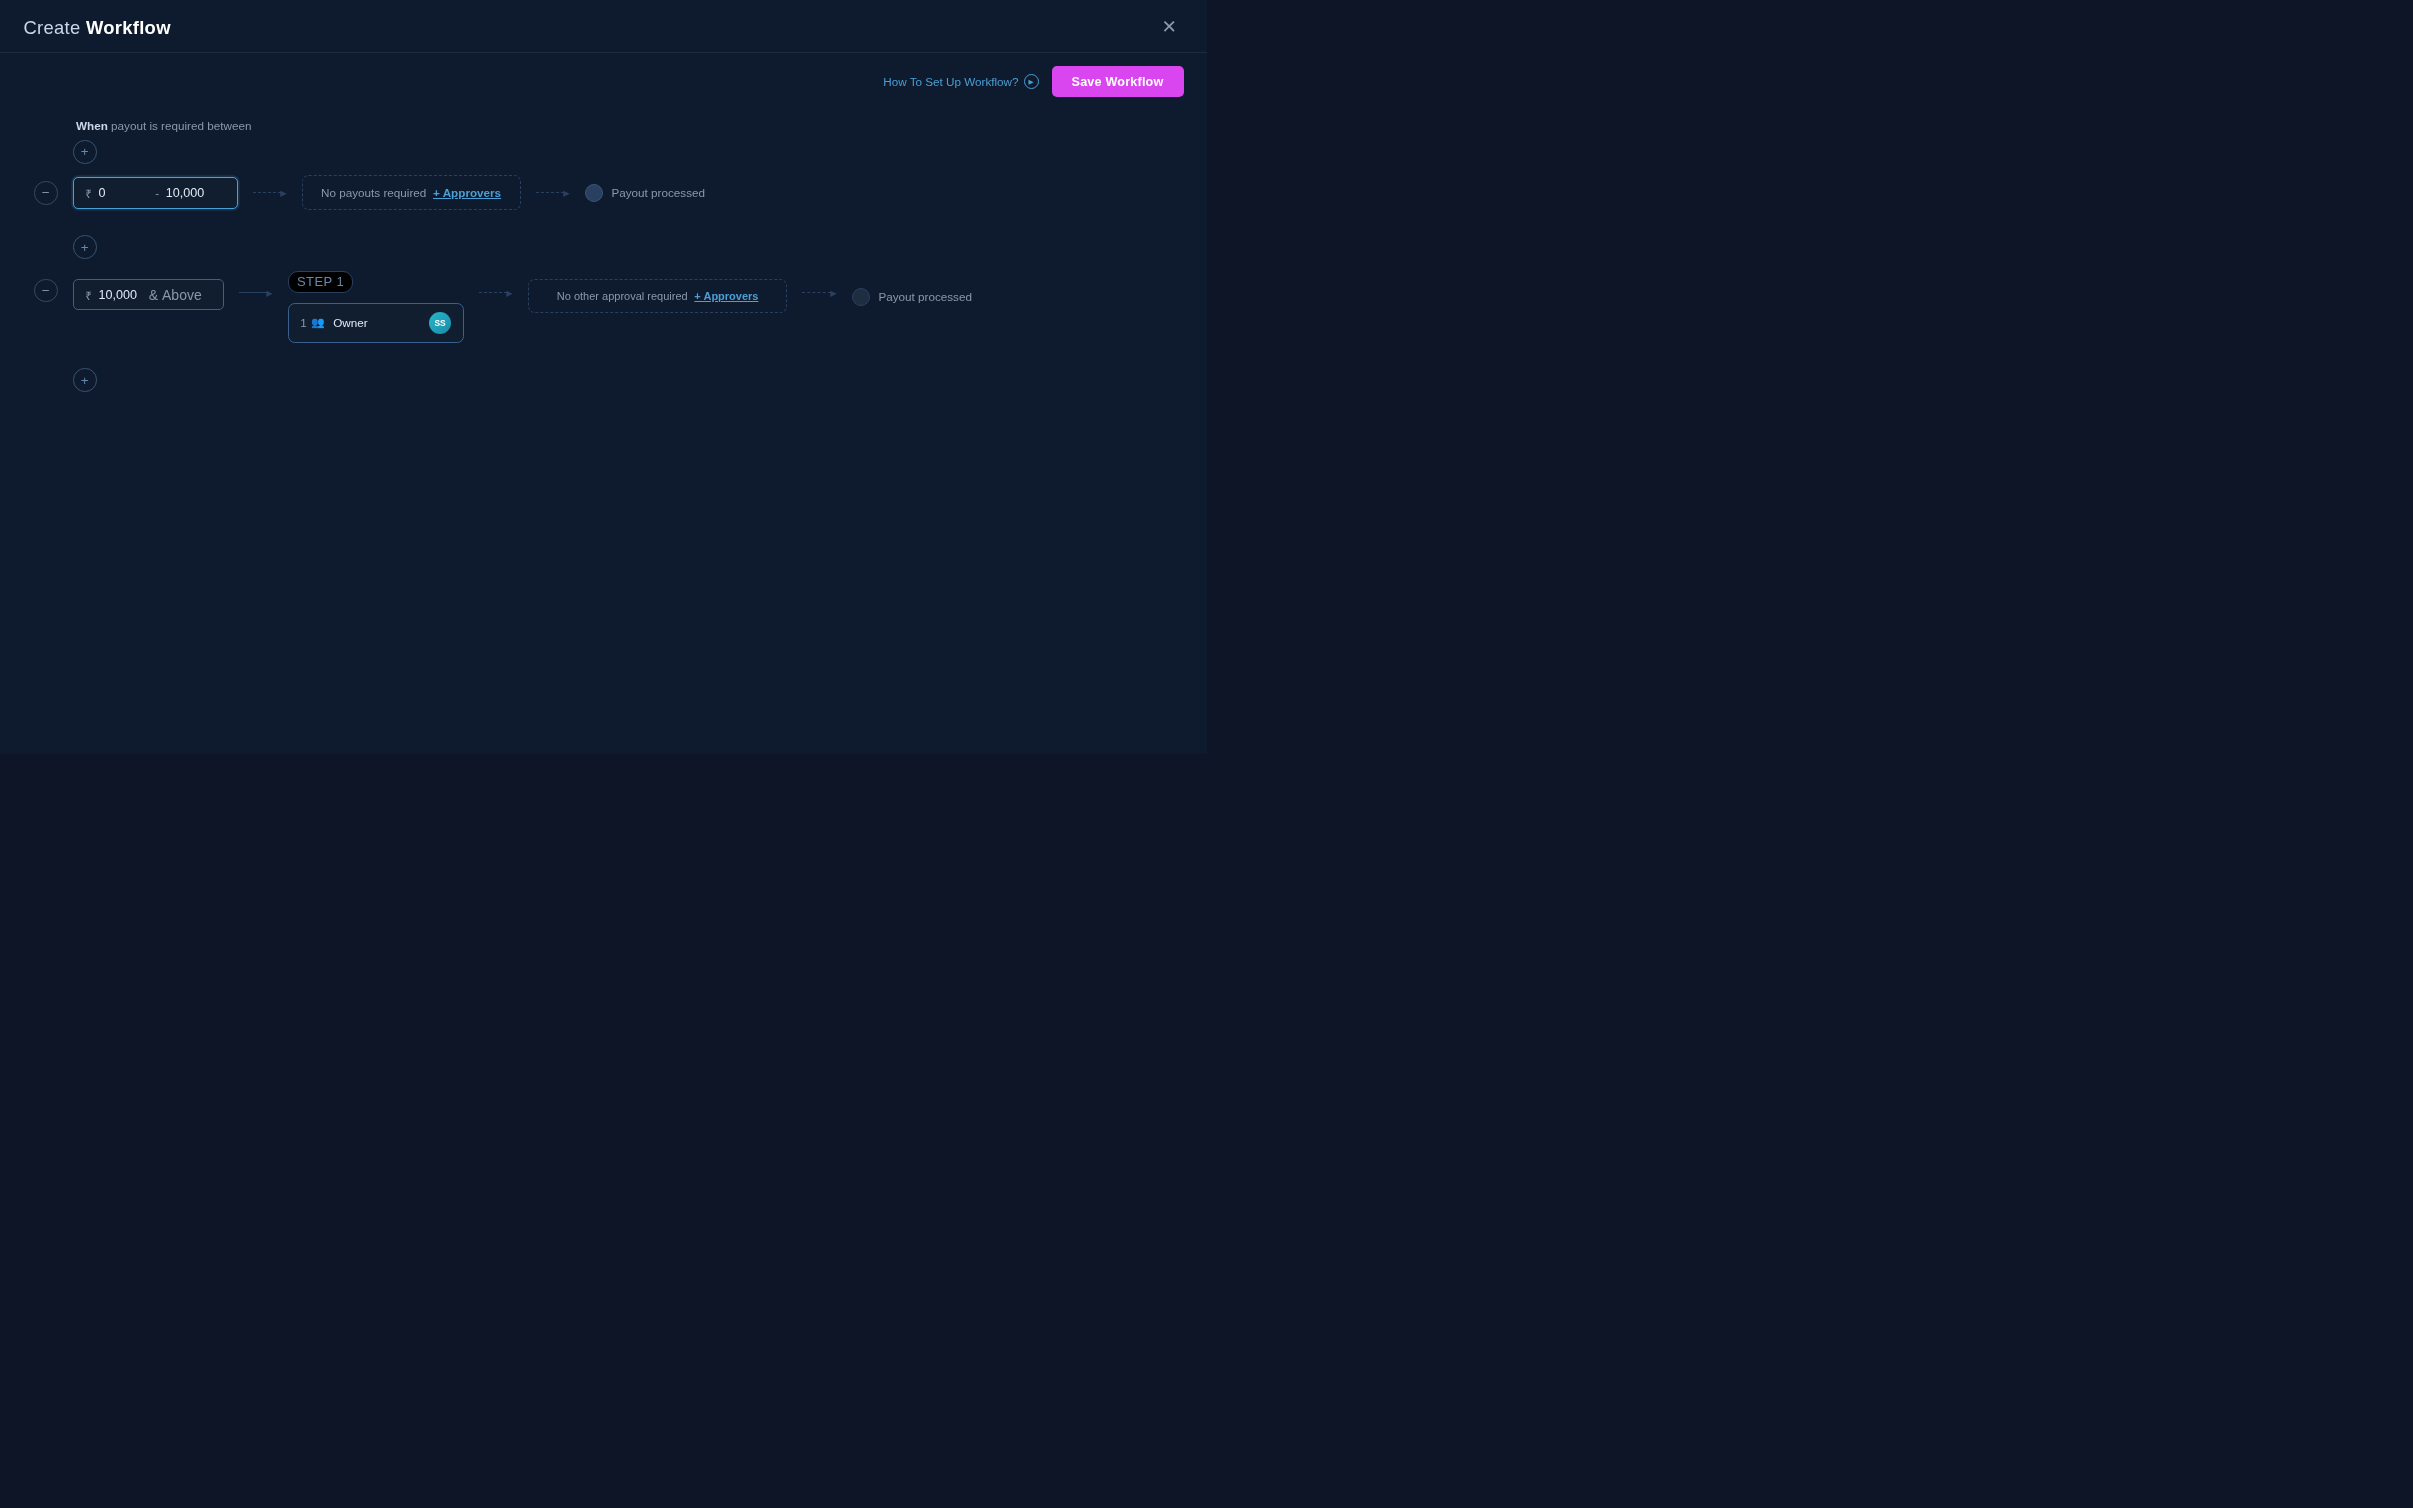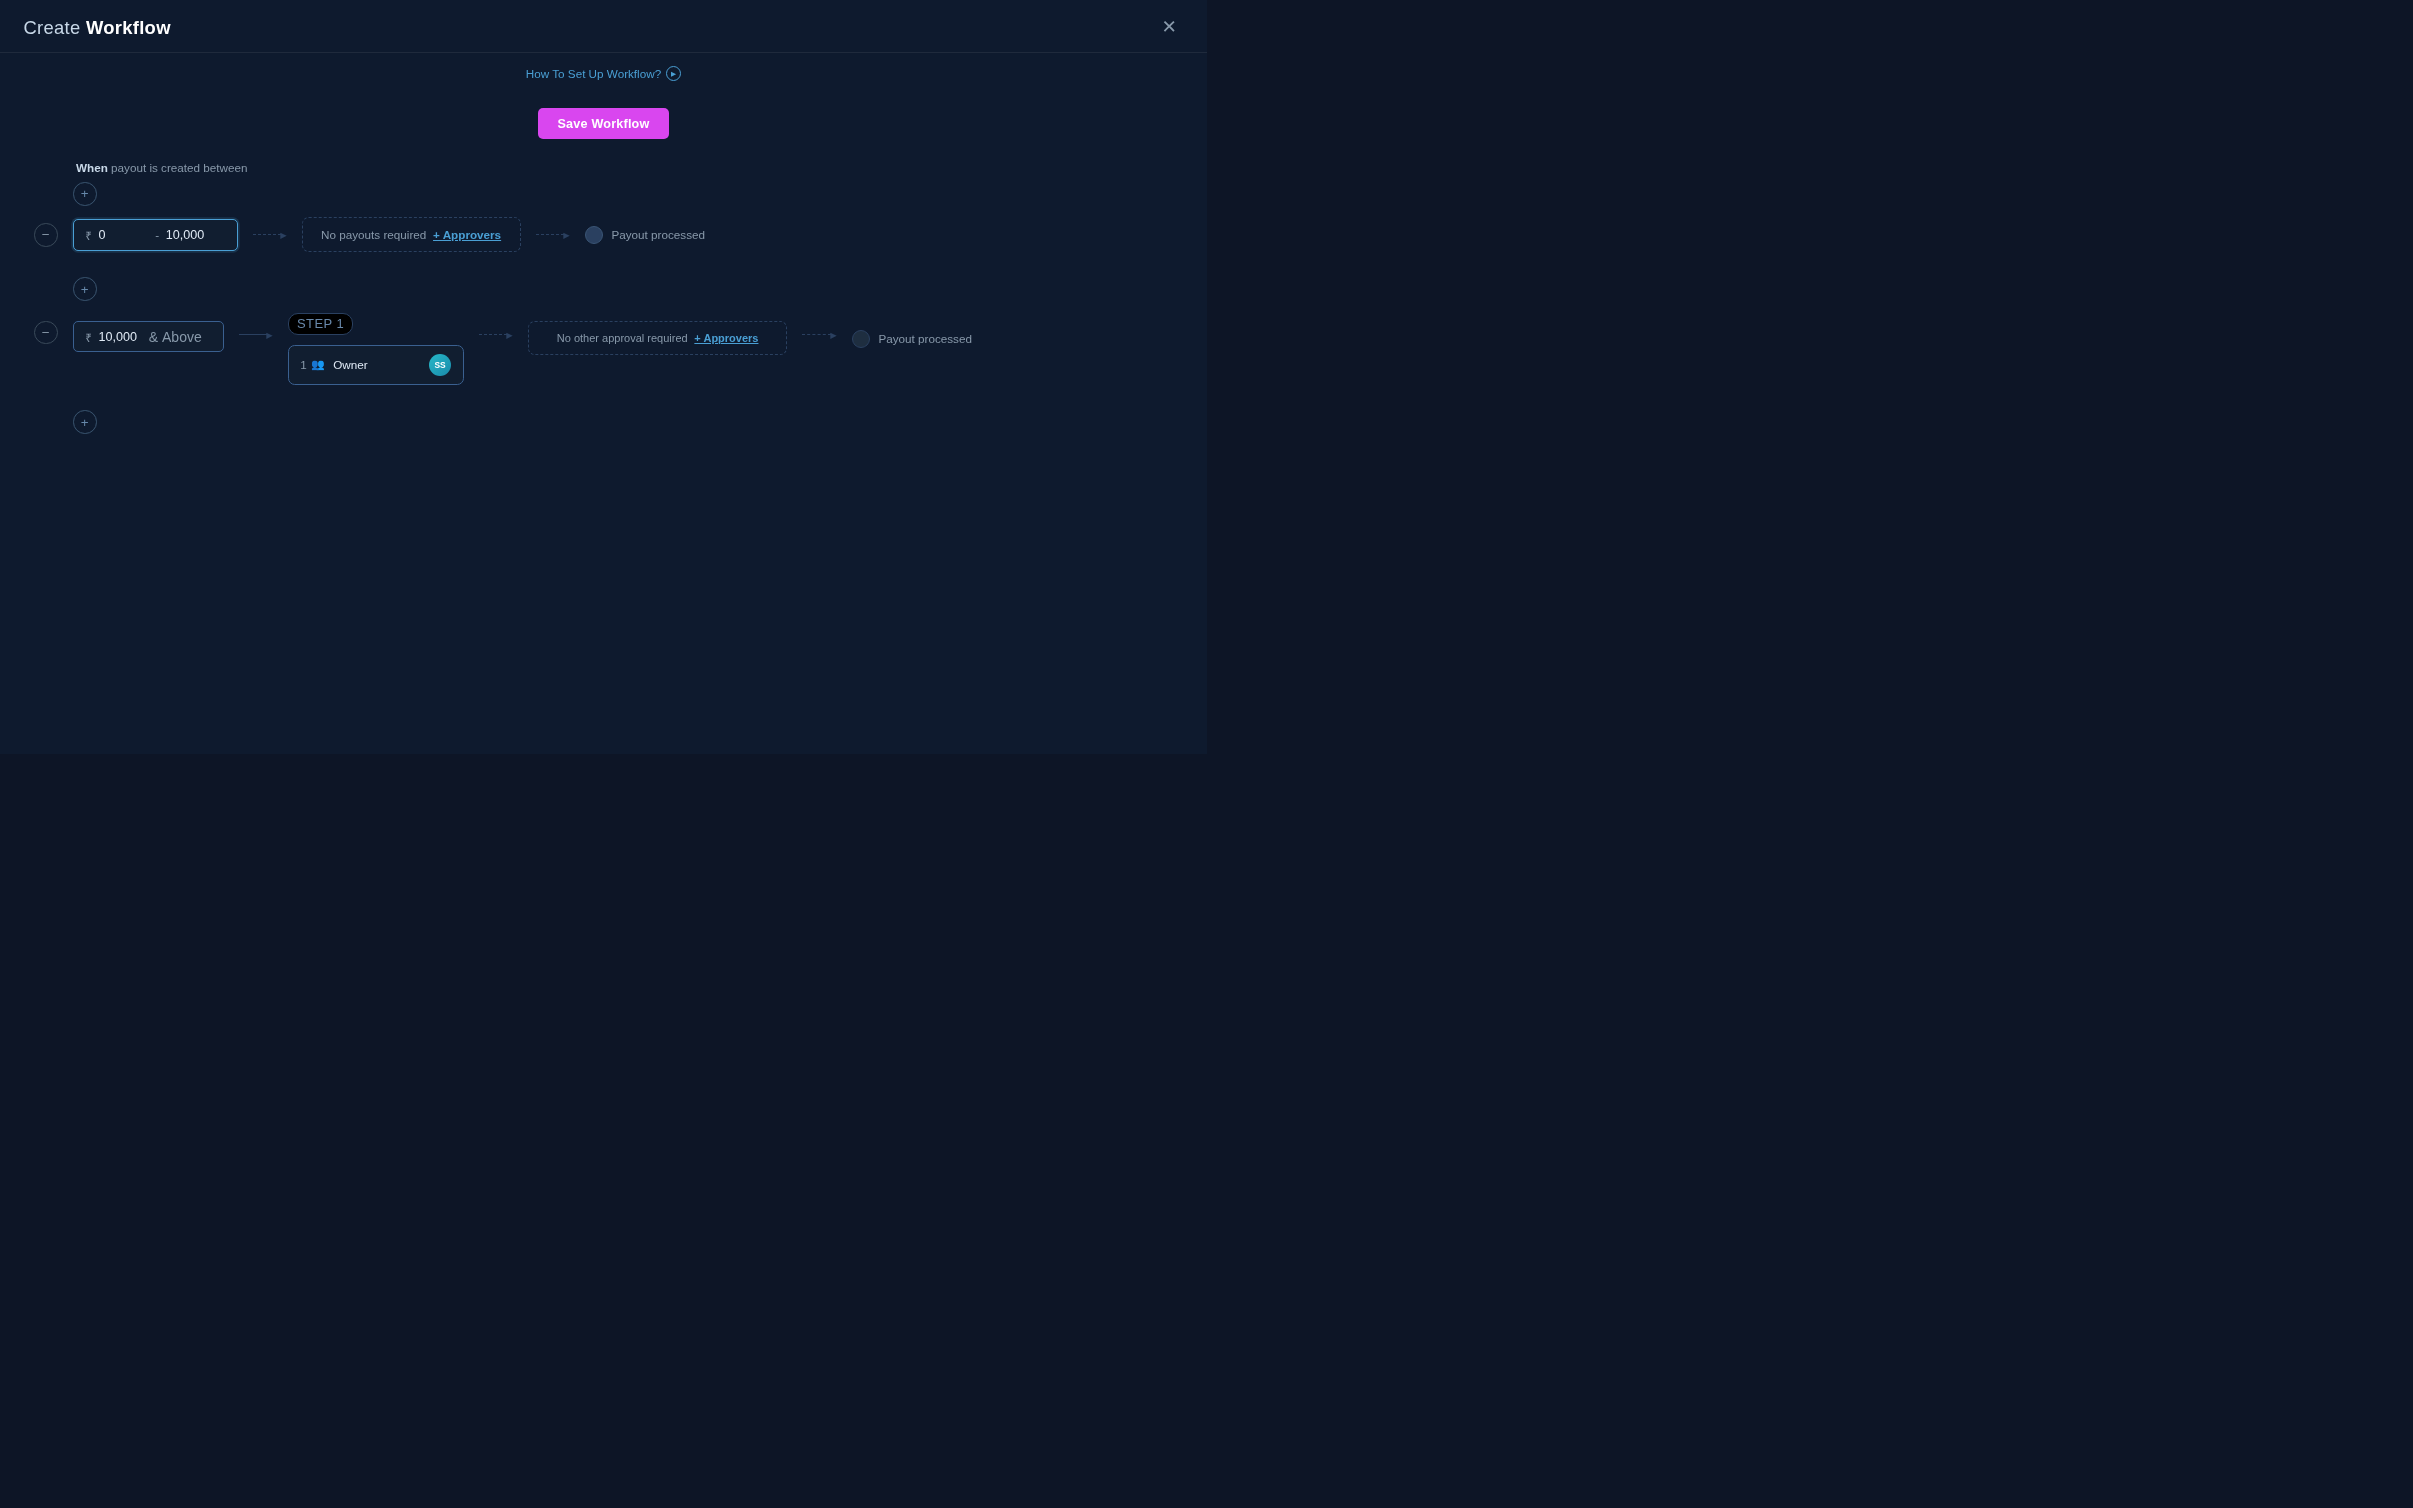--- a/index.html
+++ b/index.html
@@ -50,22 +50,21 @@
       cursor: pointer;
       line-height: 1;
       padding: 3.4px 6.7px;
     }
 
     .toolbar {
       display: flex;
       align-items: center;
       justify-content: flex-end;
       padding: 13.4px 23.5px;
-      gap: 27px;
-      flex-direction: column;
+      gap: 13px;
     }
 
     .how-to-link {
       color: #4a9fd4;
       font-size: 11.7px;
       display: flex;
       align-items: center;
       gap: 5px;
       cursor: pointer;
       text-decoration: none;
@@ -375,21 +374,21 @@
     <a class="how-to-link">
       <span>How To Set Up Workflow?</span>
       <span class="play-icon">▶</span>
     </a>
     <button class="save-btn">Save Workflow</button>
   </div>
 
   <div class="content">
 
     <div class="when-label">
-      <strong>When</strong><span> payout is created between</span>
+      <strong>When</strong><span> payout is required between</span>
     </div>
 
     <div class="workflow-section">
 
       <div style="display:flex; align-items:center; margin-bottom: 11.7px; margin-left: 39px;">
         <button class="add-btn-circle" style="margin: 0;">+</button>
       </div>
 
       <div class="workflow-row">
 

